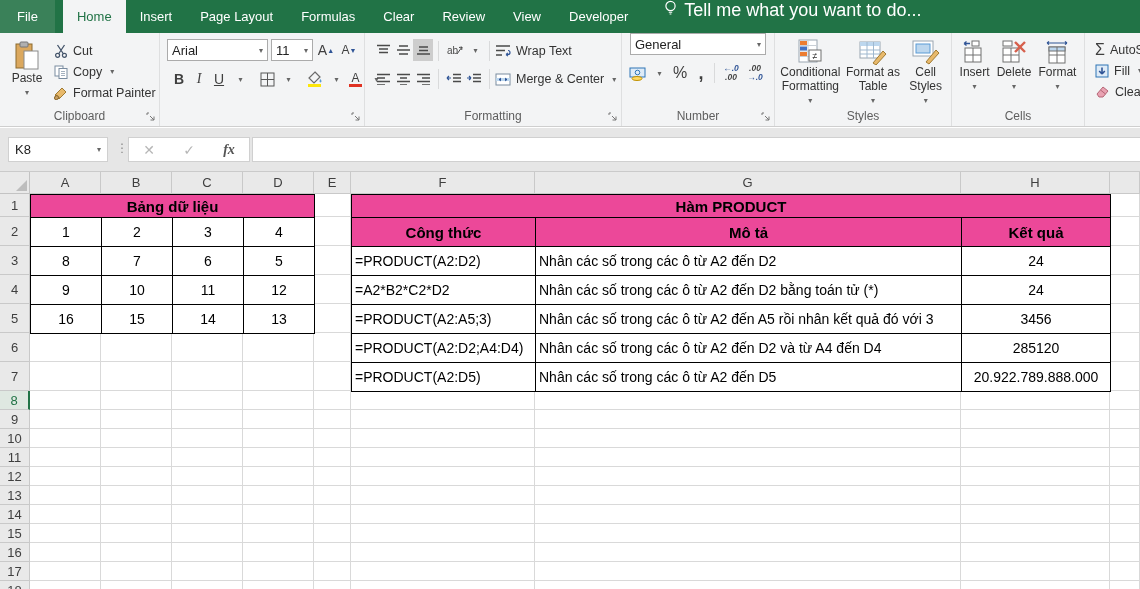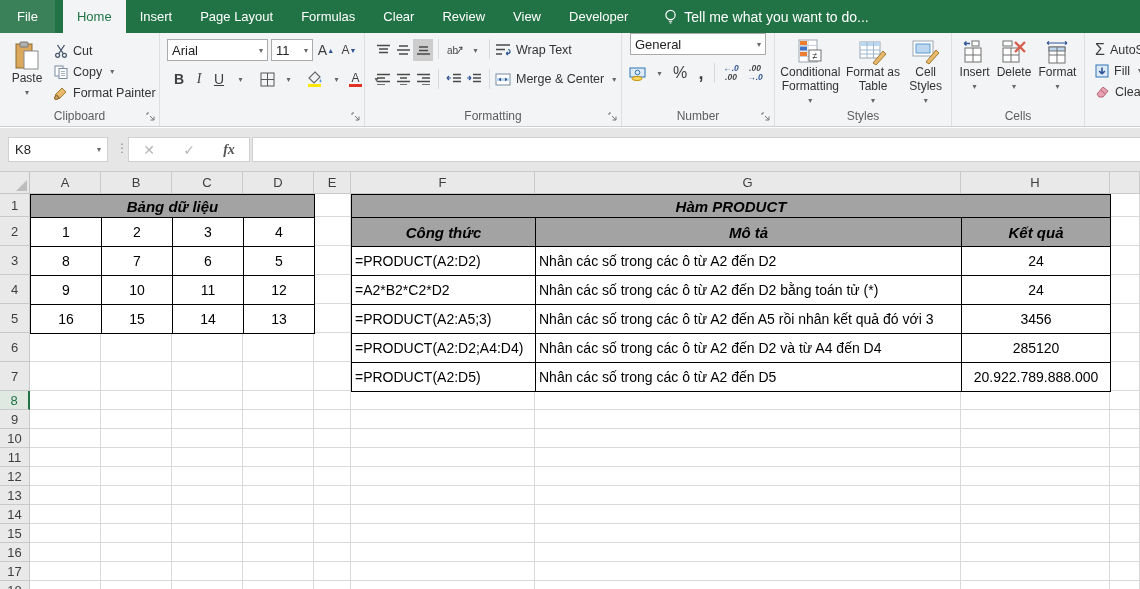--- a/index.html
+++ b/index.html
@@ -4,21 +4,21 @@
 <style>
   * { margin:0; padding:0; box-sizing:border-box; }
   html,body { width:1140px; height:589px; overflow:hidden; font-family:"Liberation Sans",sans-serif; background:#fff; }
   body { position:relative; }
 
   
   .tabbar { position:absolute; top:0; left:0; width:1140px; height:33px; background:#217346; display:flex; align-items:stretch; }
   .tab { color:#fff; font-size:13px; display:flex; align-items:center; padding:0 14px; cursor:pointer; }
   .tab.file { background:#3A8159; padding:0 17px; margin-right:8px; }
   .tab.active { background:#F3F4F5; color:#217346; }
-  .tellme { display:flex; align-items:center; color:#fff; font-size:14px; margin-left:22px; gap:7px; }
+  .tellme { display:flex; align-items:flex-start; color:#fff; font-size:18px; margin-left:22px; gap:7px; }
 
   
   .ribbon { position:absolute; top:33px; left:0; width:1140px; height:94px; background:#F3F4F5; border-bottom:1px solid #CFCFCF; display:flex; }
   .rgroup { position:relative; height:93px; border-right:1px solid #DEDFE0; flex:none; }
   .glabel { position:absolute; bottom:3px; left:0; right:0; text-align:center; font-size:12px; color:#5E5E5E; }
   .launcher { position:absolute; right:3px; bottom:4px; width:10px; height:10px; cursor:pointer; }
   .btnrow { display:flex; align-items:center; font-size:12.5px; color:#333; gap:5px; height:21px; cursor:pointer; }
   .dd::after { content:"▾"; font-size:8px; color:#666; margin-left:3px; }
   .combo { background:#fff; border:1px solid #ABABAB; height:22px; display:flex; align-items:center; font-size:13px; color:#222; padding:0 4px; cursor:pointer; }
   .combo .car { margin-left:auto; font-size:8px; color:#666; padding-left:4px; }
@@ -42,21 +42,21 @@
   #sheet { position:absolute; top:172px; left:0; width:1140px; height:417px; background:#fff; overflow:hidden; }
   #sheet > div { position:absolute; }
   .corner { background:#E9E9E9; border-right:1px solid #C3C3C3; border-bottom:1px solid #C3C3C3; cursor:pointer; }
   .corner i { position:absolute; right:2px; bottom:2px; width:0; height:0; border-left:11px solid transparent; border-bottom:11px solid #BDBDBD; }
   .colhdr,.rowhdr { background:#E9E9E9; border-right:1px solid #C9C9C9; border-bottom:1px solid #C9C9C9; display:flex; align-items:center; justify-content:center; font-size:13px; color:#3F3F3F; cursor:pointer; }
   .rowhdr.sel { background:#DFE8E1; color:#217346; border-right:2px solid #217346; }
   .gcell { background:#fff; border-right:1px solid #D9D9D9; border-bottom:1px solid #D9D9D9; cursor:cell; }
   .tcell { background:#fff; border:1px solid #000; display:flex; align-items:center; font-size:14px; color:#000; white-space:nowrap; overflow:hidden; cursor:cell; z-index:2; }
   .tcell.center { justify-content:center; }
   .tcell.left { padding-left:3px; }
-  .tcell.orange { background:#a3a3a3;font-style:italic; }
+  .tcell.orange { background:#ec4899; }
   .tcell.bold { font-weight:bold; font-size:15px; }
   svg { display:block; }
 </style>
 </head>
 <body>
 
 <div class="tabbar">
   <div class="tab file">File</div>
   <div class="tab active">Home</div>
   <div class="tab">Insert</div>
@@ -177,21 +177,21 @@
       <span class="icobtn dd"></span>
     </div>
     <span class="launcher">
       <svg width="10" height="10" viewBox="0 0 10 10">
           <path d="M1 3 V1 H3 M4 4 L8 8 M8 4.5 V8 H4.5" stroke="#777" fill="none"></path>
         </svg>
     </span>
   </div>
 
   <div class="rgroup" style="width:257px">
-    <div style="display:flex; align-items:flex-start; padding:6px 0 0 8px; height:28px;">
+    <div style="display:flex; align-items:flex-end; padding:6px 0 0 8px; height:28px;">
       <span class="icobtn">
         <svg width="15" height="12" viewBox="0 0 15 12">
             <path d="M1 1.5 H14 M3 5 H12 M3 8.5 H12" stroke="#4a4a4a" stroke-width="1.6"></path>
           </svg>
       </span>
       <span class="icobtn">
         <svg width="15" height="12" viewBox="0 0 15 12">
             <path d="M3 2 H12 M1 6 H14 M3 10 H12" stroke="#4a4a4a" stroke-width="1.6"></path>
           </svg>
       </span>

